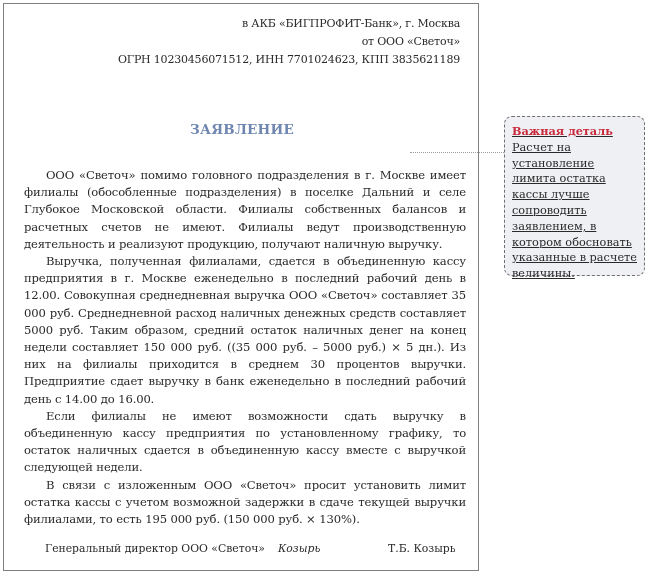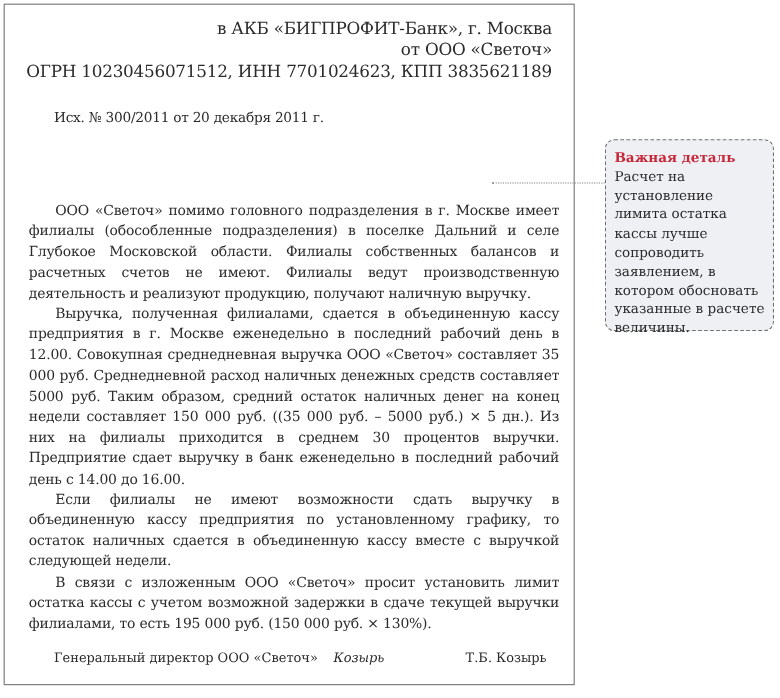--- a/index.html
+++ b/index.html
@@ -1,52 +1,52 @@
 <!DOCTYPE html>
 <html><head>
   <meta charset="utf-8">
   <style>
     html, body { margin: 0; padding: 0; background: #ffffff; }
     body { width: 650px; height: 582px; position: relative; overflow: hidden;
            font-family: "DejaVu Serif", "Liberation Serif", serif; color: #2a2a2a; }
     .frame { position: absolute; left: 3px; top: 3px; width: 476px; height: 568px;
              border: 1.5px solid #7f7f7f; box-sizing: border-box; background: #fff; }
     .addr { position: absolute; right: 18px; top: 11px; text-align: right;
-            font-size: 14px; line-height: 18px; letter-spacing: -0.2px; }
+            font-size: 11px; line-height: 18px; letter-spacing: -0.2px; }
     .ref { position: absolute; left: 41px; top: 87px; font-size: 11.4px; letter-spacing: -0.2px; }
     .title { position: absolute; left: 0; width: 476px; top: 117px; text-align: center;
              font-weight: bold; color: #6f86b0; font-size: 13.5px; letter-spacing: 0.2px; }
     .subtitle { position: absolute; left: 62px; top: 134px; font-weight: bold; color: #6f86b0;
                 font-size: 12.6px; letter-spacing: 0.1px; padding-bottom: 2px;
                 border-bottom: 1px dotted #8a8a8a; }
     .connector { position: absolute; left: 410px; top: 152px; width: 96px; height: 0;
                  border-top: 1px dotted #9a9a9a; }
     .body { position: absolute; left: 20px; top: 163px; width: 442px;
             font-size: 11.6px; line-height: 17.2px; text-align: justify; letter-spacing: -0.15px; }
     .body p { margin: 0; text-indent: 22px; }
     .sign { position: absolute; left: 41px; top: 537px; width: 421px; font-size: 10.8px; line-height: 15px; }
     .sign .row { display: flex; }
     .sign .pos { width: 233px; }
     .sign .sig { width: 110px; font-style: italic; }
     .sign .nm { flex: 1; text-align: left; }
     .note { position: absolute; left: 504px; top: 116px; width: 141px; height: 160px;
             box-sizing: border-box; border: 1px dashed #6f6f6f; border-radius: 8px;
-            background: #eef0f4; padding: 7px 3px 0 7px; font-size: 11.3px; line-height: 15.8px; }
+            background: #eef0f4; padding: 7px 3px 0 7px; font-size: 11.3px; line-height: 15.8px; text-decoration: underline; }
     .note .head { color: #c8283a; font-weight: bold; }
   </style>
 </head>
 <body>
 
 <div class="frame">
   <div class="addr">
     <div>в АКБ «БИГПРОФИТ-Банк», г. Москва</div>
     <div>от ООО «Светоч»</div>
     <div>ОГРН 10230456071512, ИНН 7701024623, КПП 3835621189</div>
   </div>
-  <div class="ref">Исх. № 300/2011 от 20 декабря 2011 г.</div>
+  <div class="title">ЗАЯВЛЕНИЕ</div>
   <div class="body">
     <p>ООО «Светоч» помимо головного подразделения в г. Москве имеет филиалы (обособленные подразделения) в поселке Дальний и селе Глубокое Московской области. Филиалы собственных балансов и расчетных счетов не имеют. Филиалы ведут производственную деятельность и реализуют продукцию, получают наличную выручку.</p>
     <p>Выручка, полученная филиалами, сдается в объединенную кассу предприятия в г. Москве еженедельно в последний рабочий день в 12.00. Совокупная среднедневная выручка ООО «Светоч» составляет 35 000 руб. Среднедневной расход наличных денежных средств составляет 5000 руб. Таким образом, средний остаток наличных денег на конец недели составляет 150 000 руб. ((35 000 руб. – 5000 руб.) × 5 дн.). Из них на филиалы приходится в среднем 30 процентов выручки. Предприятие сдает выручку в банк еженедельно в последний рабочий день с 14.00 до 16.00.</p>
     <p>Если филиалы не имеют возможности сдать выручку в объединенную кассу предприятия по установленному графику, то остаток наличных сдается в объединенную кассу вместе с выручкой следующей недели.</p>
     <p>В связи с изложенным ООО «Светоч» просит установить лимит остатка кассы с учетом возможной задержки в сдаче текущей выручки филиалами, то есть 195 000 руб. (150 000 руб. × 130%).</p>
   </div>
   <div class="sign">
     <div class="row">
       <span class="pos">Генеральный директор ООО «Светоч»</span>
       <span class="sig">Козырь</span>

